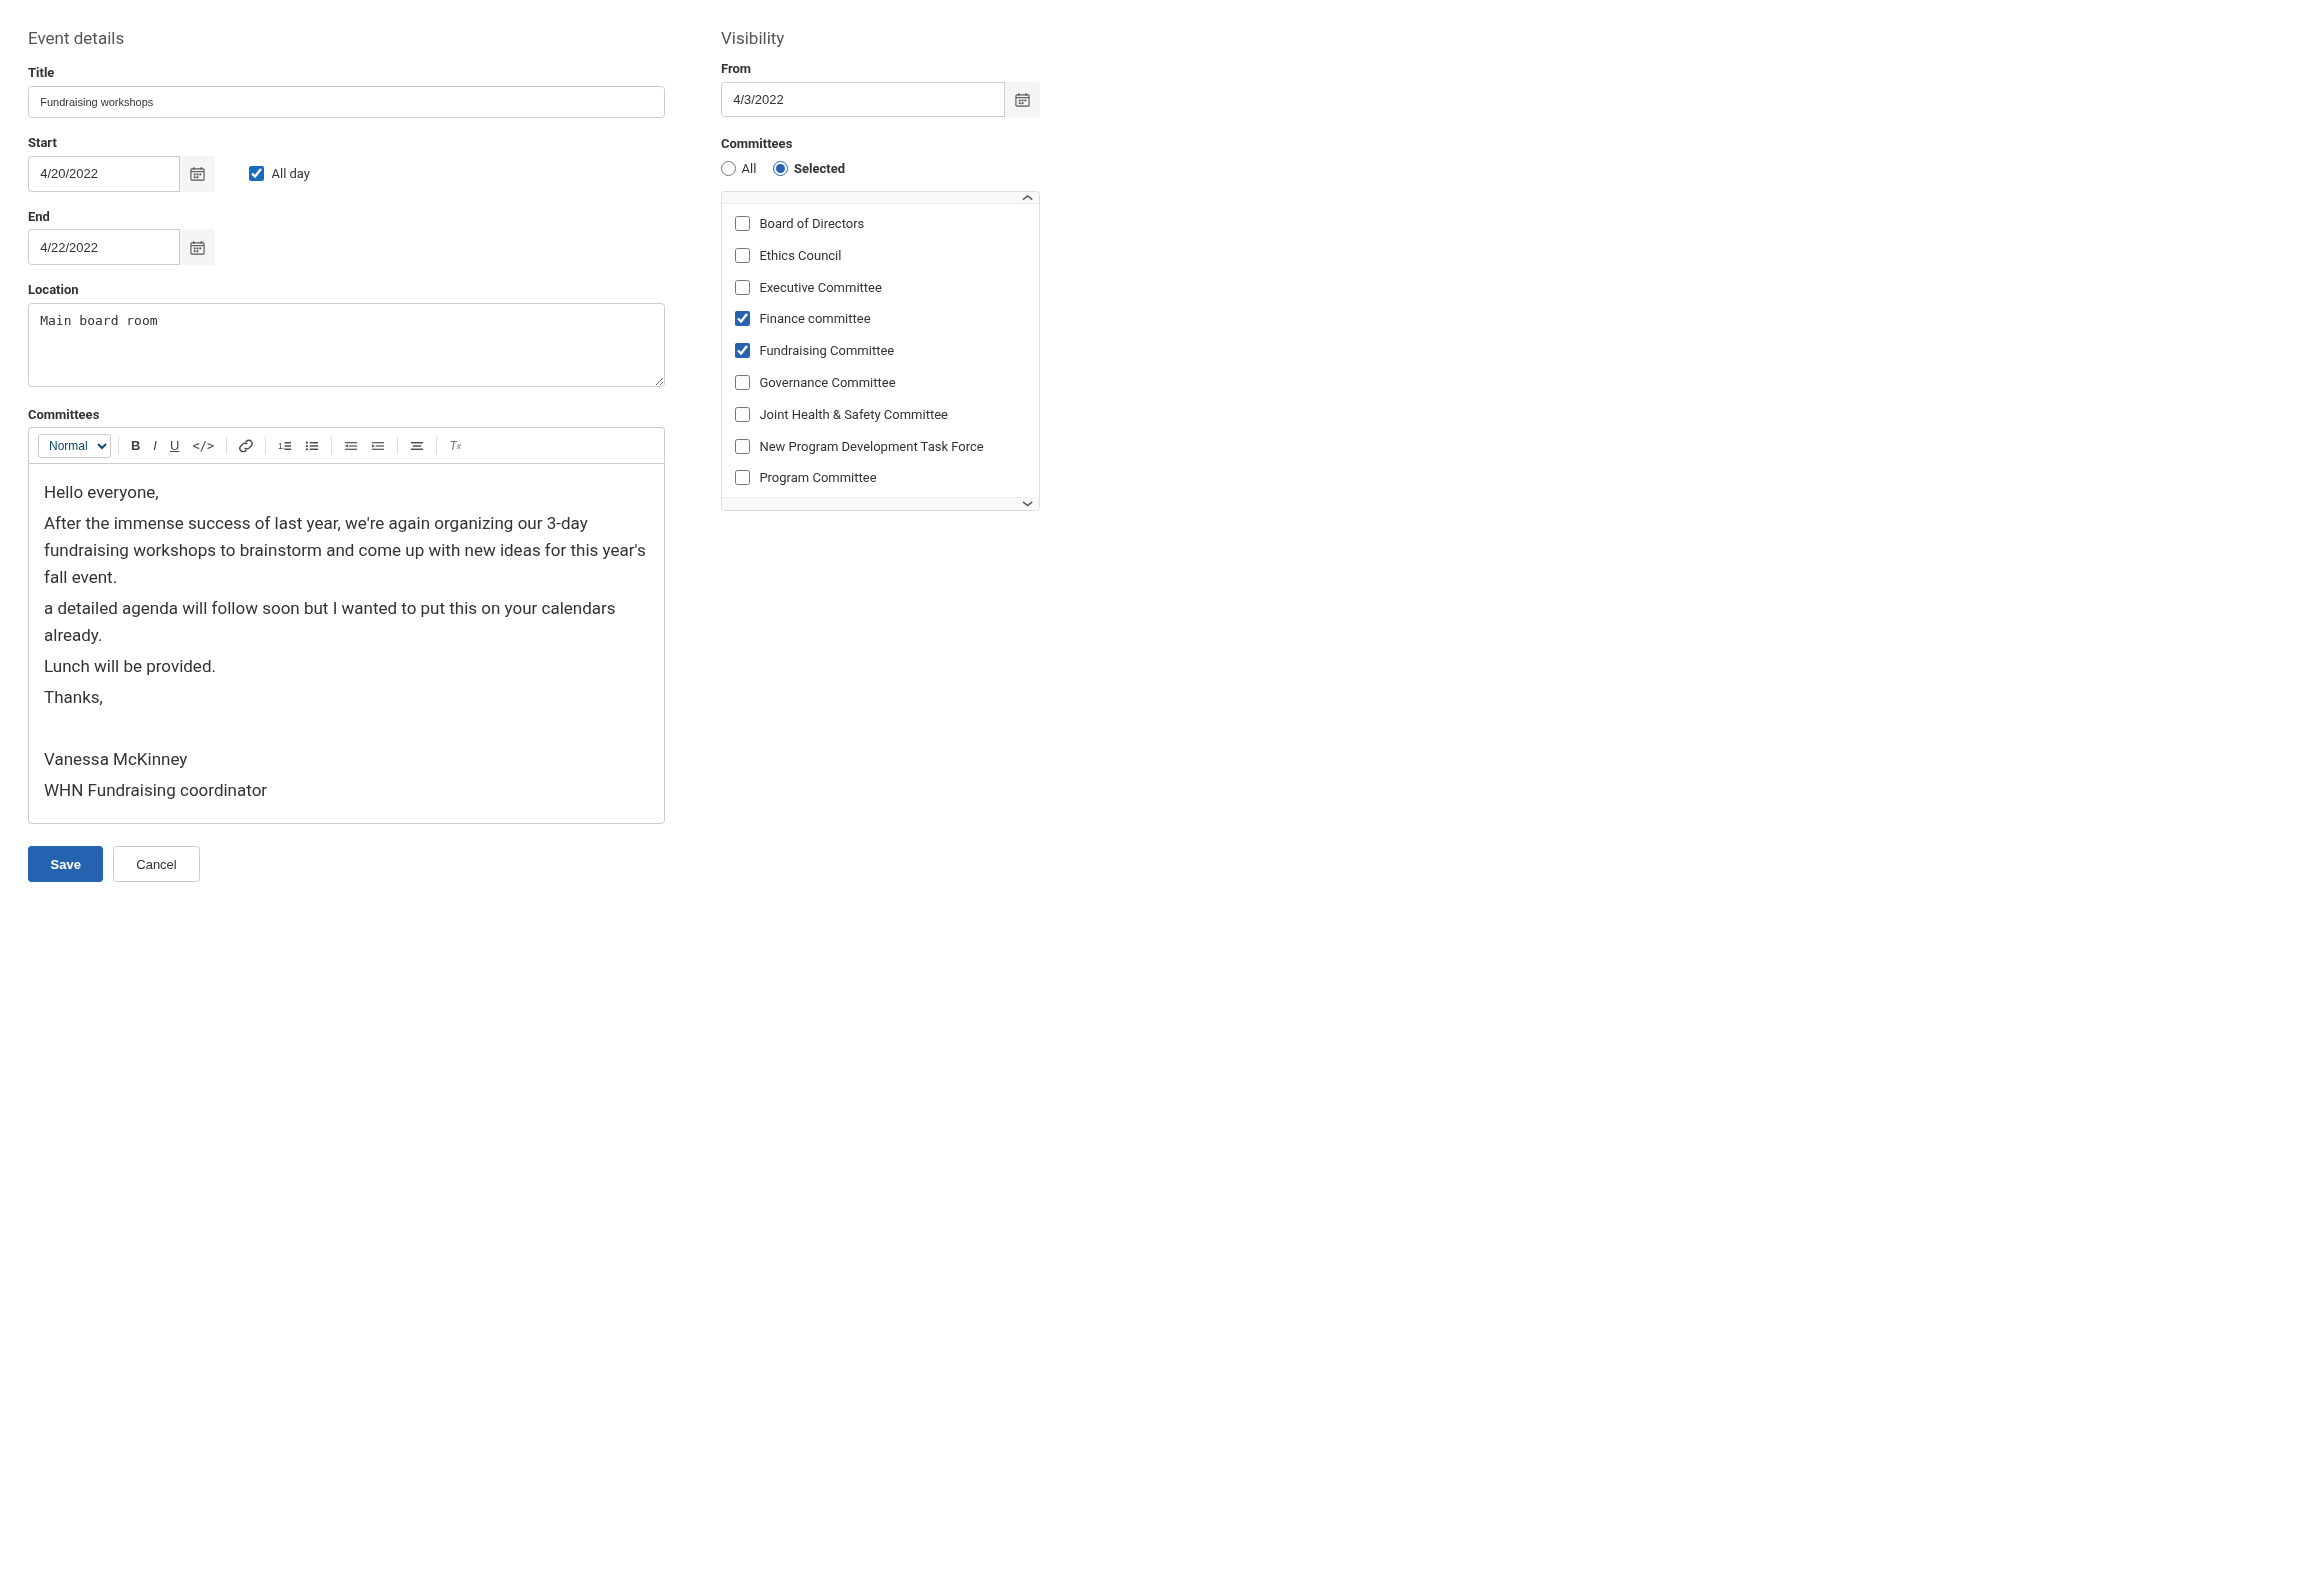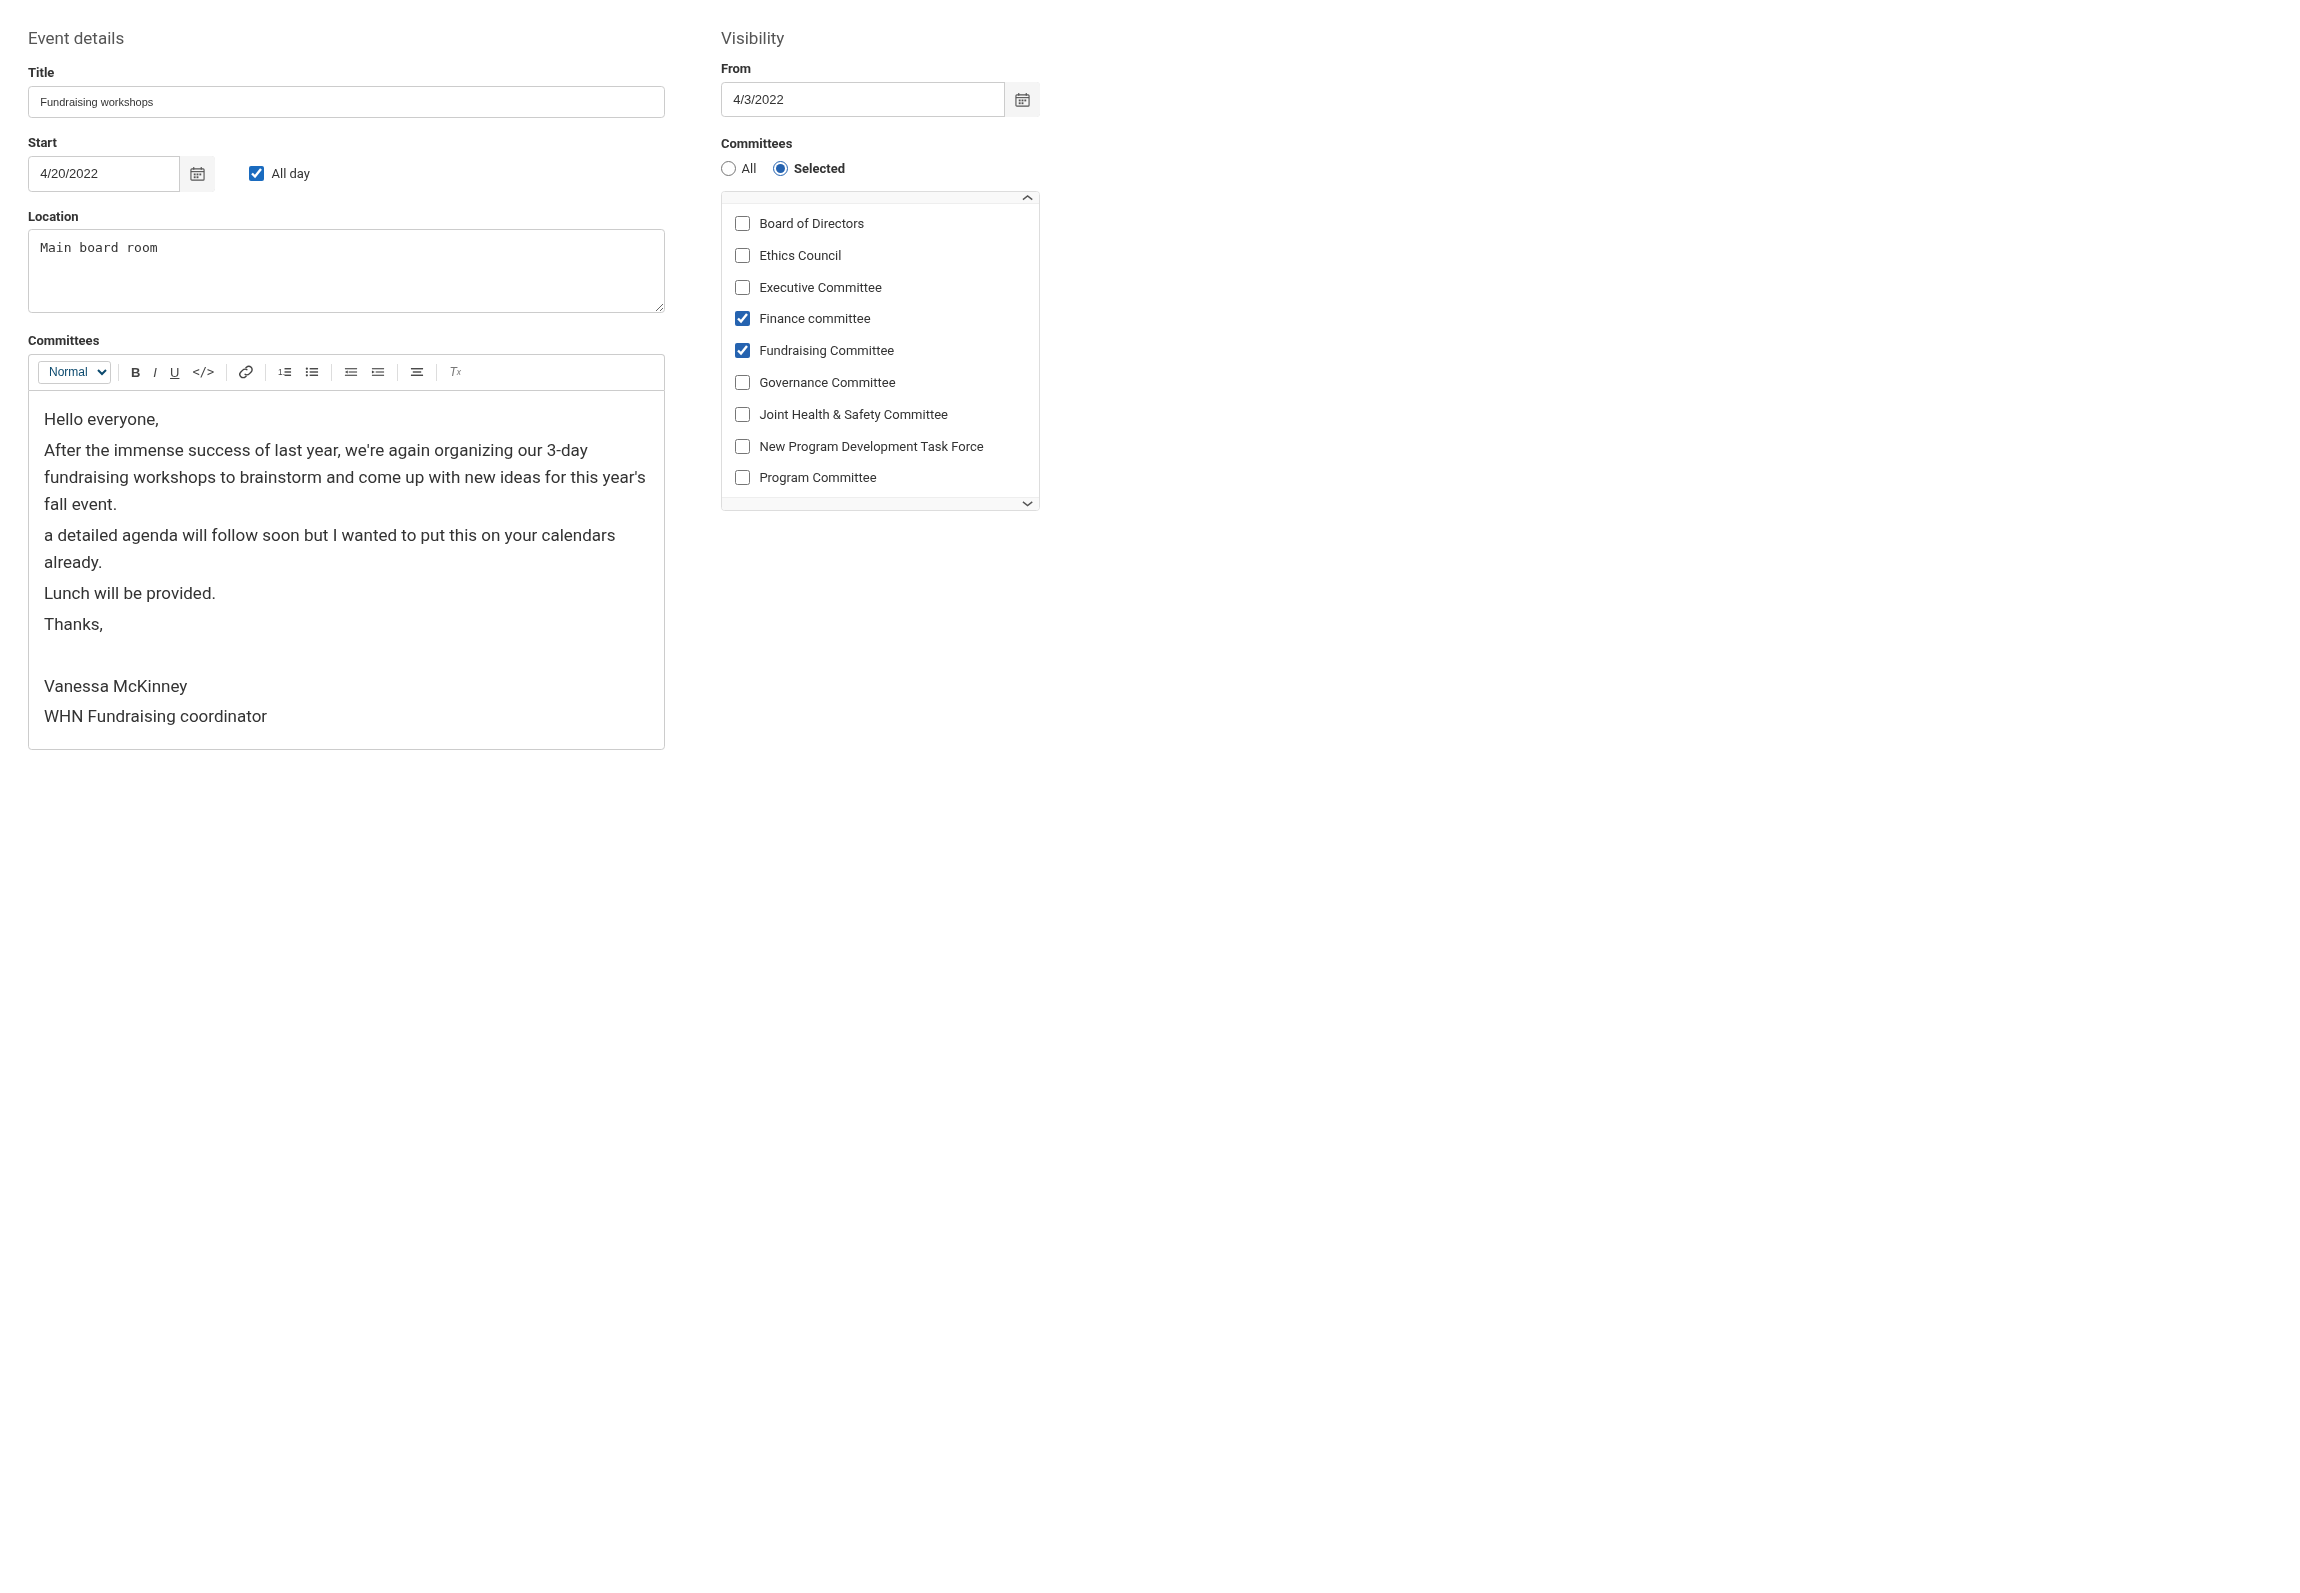--- a/index.html
+++ b/index.html
@@ -340,20 +340,39 @@
             </svg>
           </button>
         </div>
         <div class="allday-wrap">
           <input class="allday-checkbox" type="checkbox" id="allday" checked="" style="">
           <label class="allday-label" for="allday">All day</label>
         </div>
       </div>
     </div>
 
+    <div class="field-group">
+      <label class="field-label">End</label>
+      <div class="date-field-wrap">
+        <input class="date-input" type="text" value="4/22/2022" style="">
+        <button class="calendar-btn">
+          <svg class="calendar-icon-svg" viewBox="0 0 16 16" fill="#555">
+            <rect x="1" y="3" width="14" height="12" rx="1" ry="1" fill="none" stroke="#555" stroke-width="1.2"></rect>
+            <line x1="1" y1="6" x2="15" y2="6" stroke="#555" stroke-width="1.2"></line>
+            <line x1="4" y1="1" x2="4" y2="4" stroke="#555" stroke-width="1.2"></line>
+            <line x1="12" y1="1" x2="12" y2="4" stroke="#555" stroke-width="1.2"></line>
+            <rect x="4" y="8" width="2" height="2" fill="#555"></rect>
+            <rect x="7" y="8" width="2" height="2" fill="#555"></rect>
+            <rect x="10" y="8" width="2" height="2" fill="#555"></rect>
+            <rect x="4" y="11" width="2" height="2" fill="#555"></rect>
+            <rect x="7" y="11" width="2" height="2" fill="#555"></rect>
+          </svg>
+        </button>
+      </div>
+    </div>
 
     <div class="field-group">
       <label class="field-label">Location</label>
       <textarea class="location-textarea" style="">Main board room</textarea>
     </div>
 
     <div class="description-section field-group">
       <label class="field-label">Committees</label>
       <div class="editor-toolbar">
         <select class="toolbar-select">
@@ -423,20 +442,24 @@
         <p>After the immense success of last year, we're again organizing our 3-day fundraising workshops to brainstorm and come up with new ideas for this year's fall event.</p>
         <p>a detailed agenda will follow soon but I wanted to put this on your calendars already.</p>
         <p>Lunch will be provided.</p>
         <p>Thanks,</p>
         <p>&nbsp;</p>
         <p>Vanessa McKinney</p>
         <p>WHN Fundraising coordinator</p>
       </div>
     </div>
 
+    <div class="btn-row">
+      <button class="btn-save">Save</button>
+      <button class="btn-cancel">Cancel</button>
+    </div>
   </div>
 
   <div class="right-panel">
     <h2 class="visibility-title">Visibility</h2>
 
     <label class="field-label">From</label>
     <div class="from-field-wrap">
       <input class="from-input" type="text" value="4/3/2022" style="">
       <button class="from-cal-btn">
         <svg class="calendar-icon-svg" viewBox="0 0 16 16" fill="#555">

